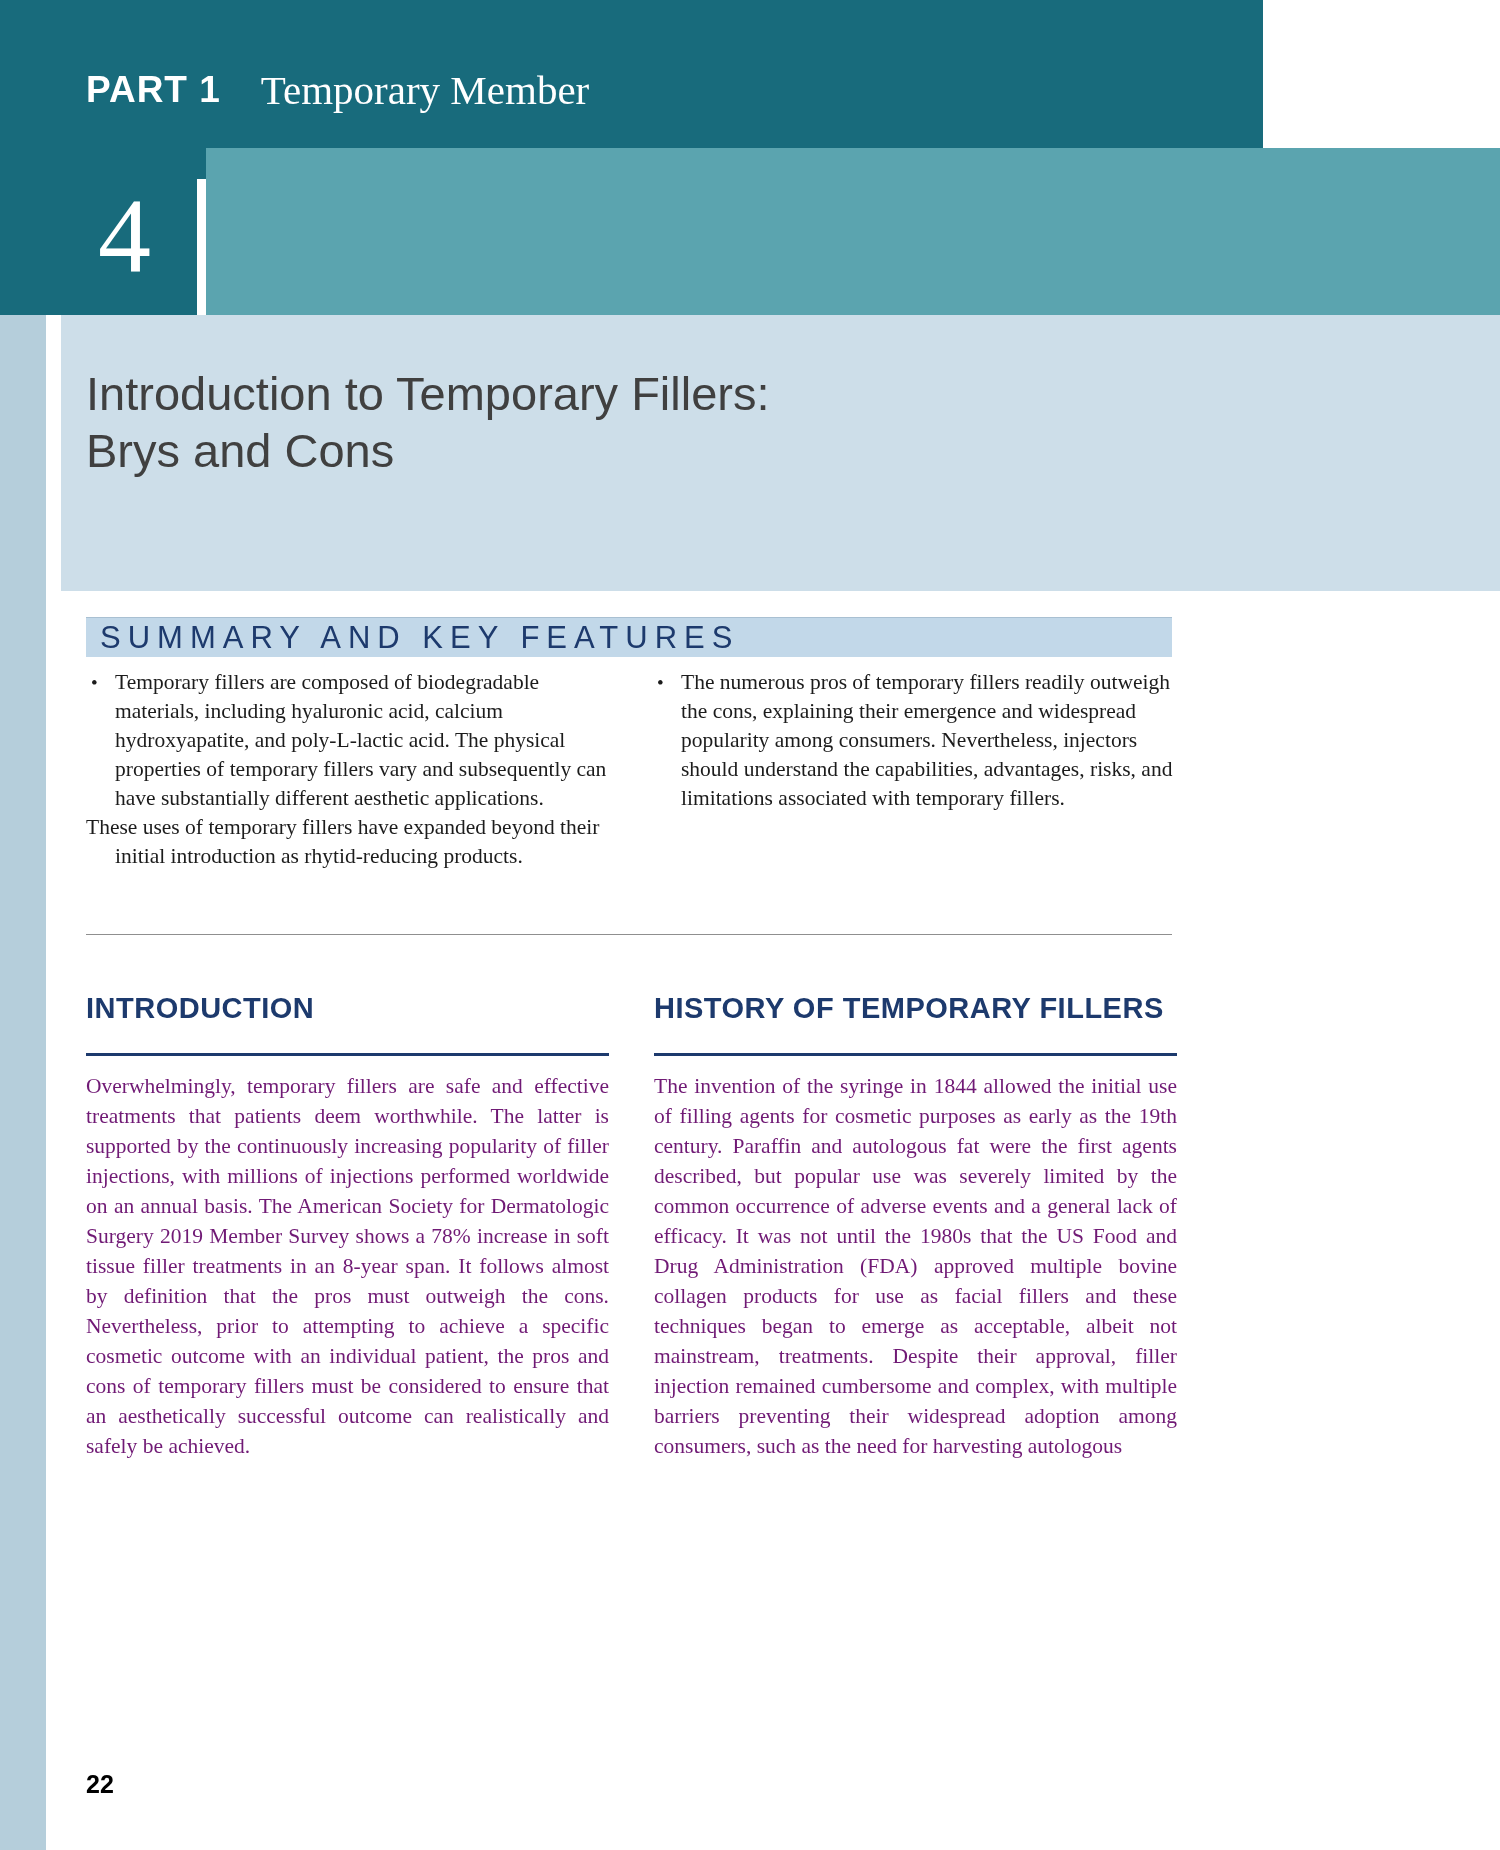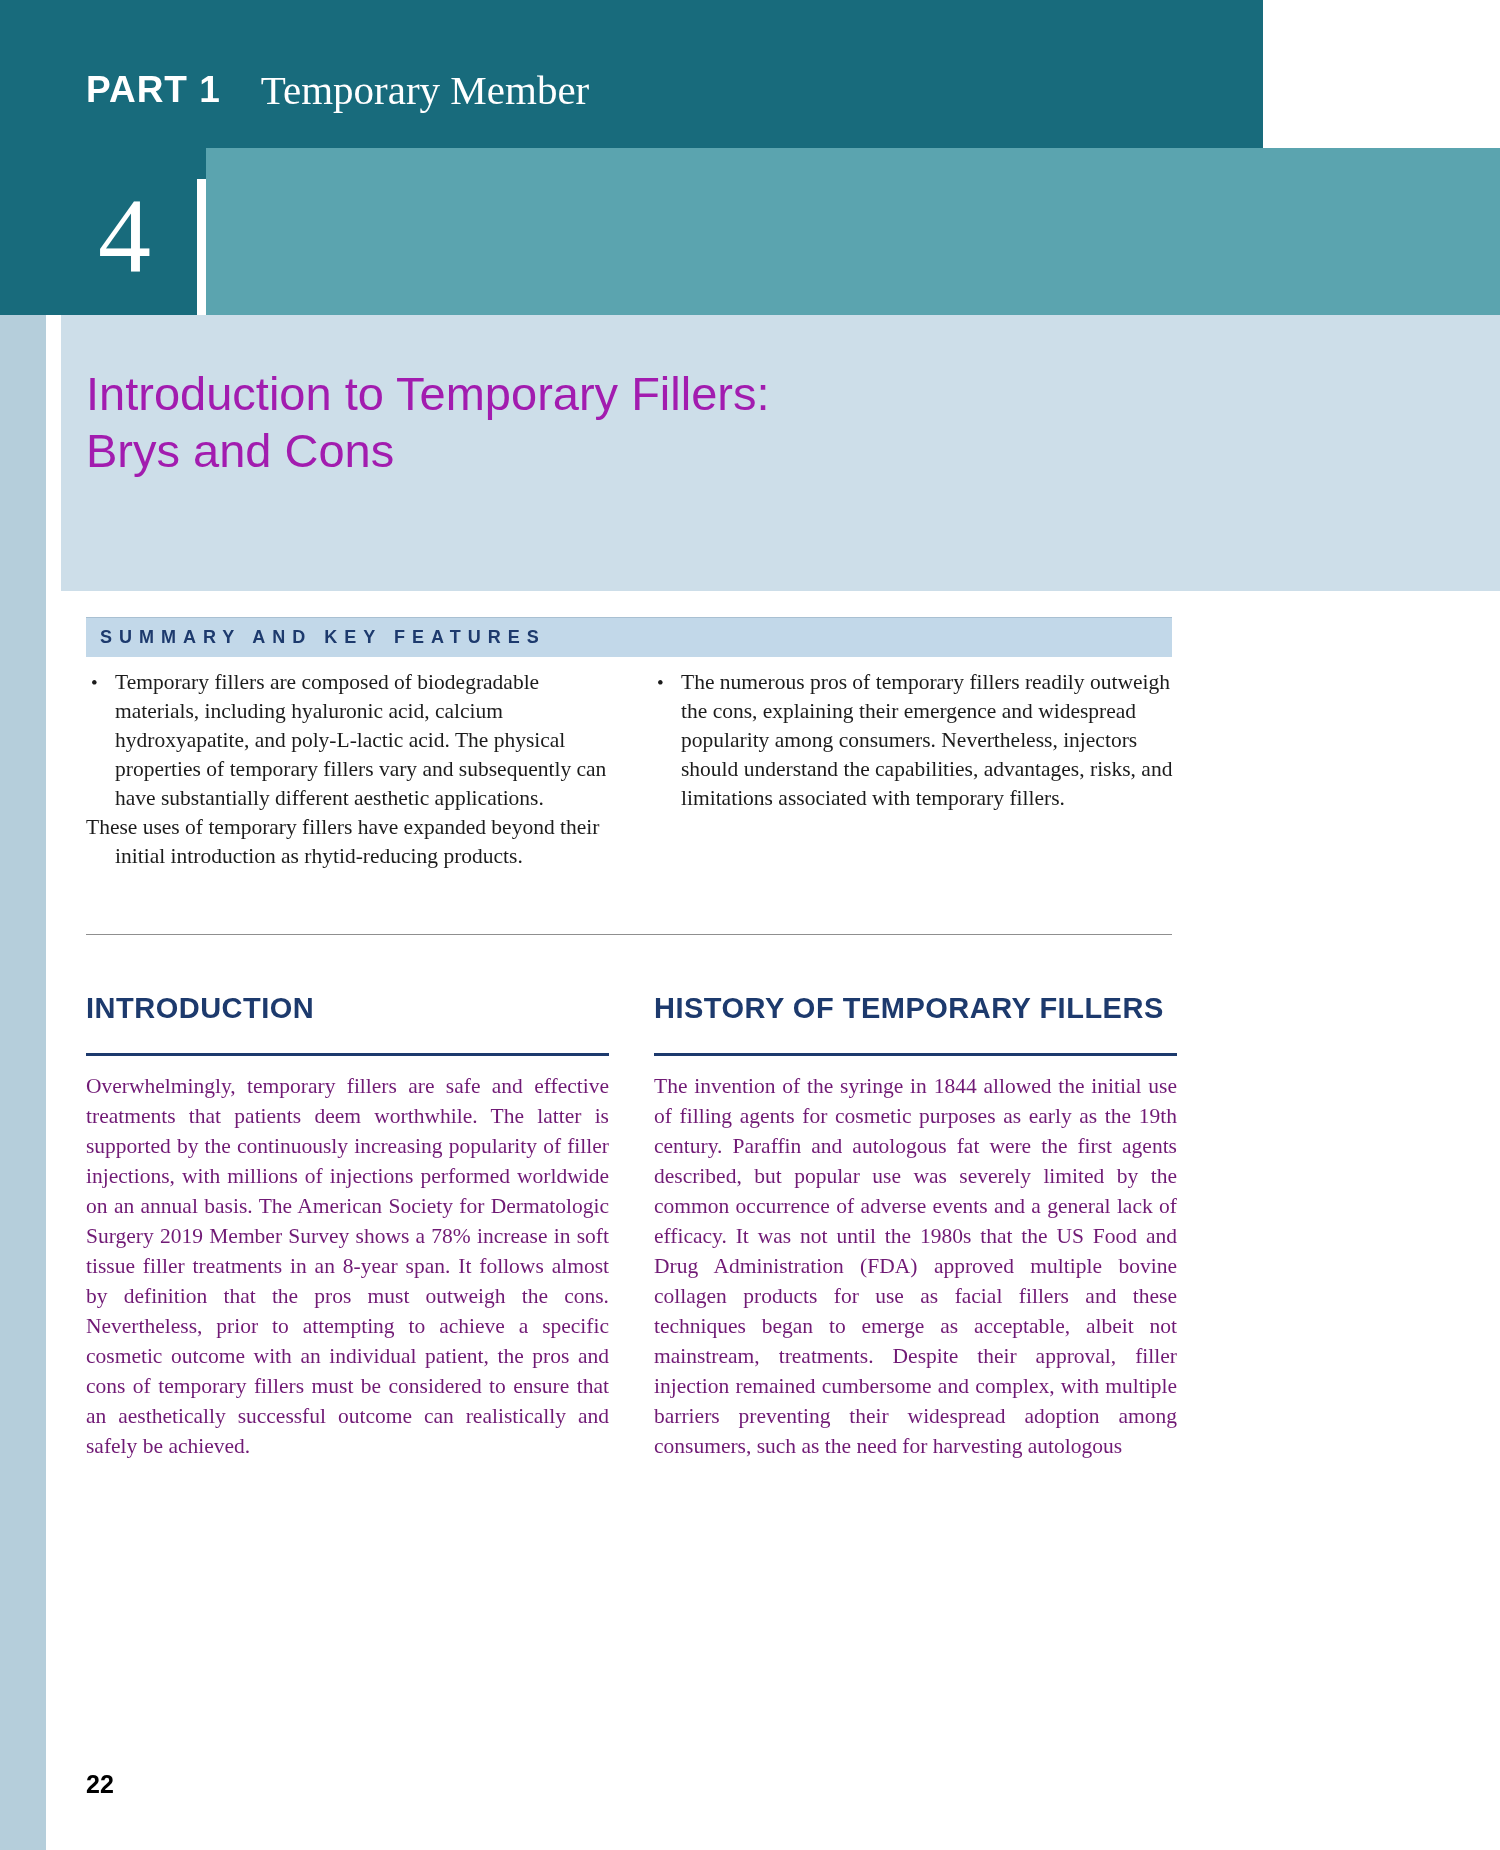--- a/index.html
+++ b/index.html
@@ -63,42 +63,42 @@
   .title-band {
     position: absolute; left: 61px; top: 315px;
     right: 0; height: 276px;
     background: var(--title_band_blue, #cddee9);
     padding: 50px 0 0 25px;
   }
   .chapter-title {
     font-family: "Liberation Sans", sans-serif;
     font-weight: 400;
     font-size: 47px; line-height: 57px;
-    color: #a21caf;
+    color: #404040;
   }
   .authors {
     font-family: "Liberation Sans", sans-serif;
     font-style: italic;
     font-size: 26px;
     color: var(--author_teal, #1a6e7e);
     margin-top: 36px;
   }
 
   
   .summary-band {
     position: absolute; left: 86px; top: 617px;
     width: 1086px; height: 40px;
     background: var(--summary_band_blue, #c2d8e9);
     border-top: 1px solid #a9c0d2;
     display: flex; align-items: center;
     padding-left: 14px;
   }
   .summary-heading {
     font-family: "Liberation Sans", sans-serif;
-    font-weight: 700; font-size: 18px;
+    font-weight: 400; font-size: 31px;
     letter-spacing: 7px;
     color: var(--heading_navy, #1d3a6d);
   }
 
   
   .summary-columns {
     position: absolute; left: 86px; top: 668px;
     width: 1086px;
     display: flex; gap: 45px;
   }

